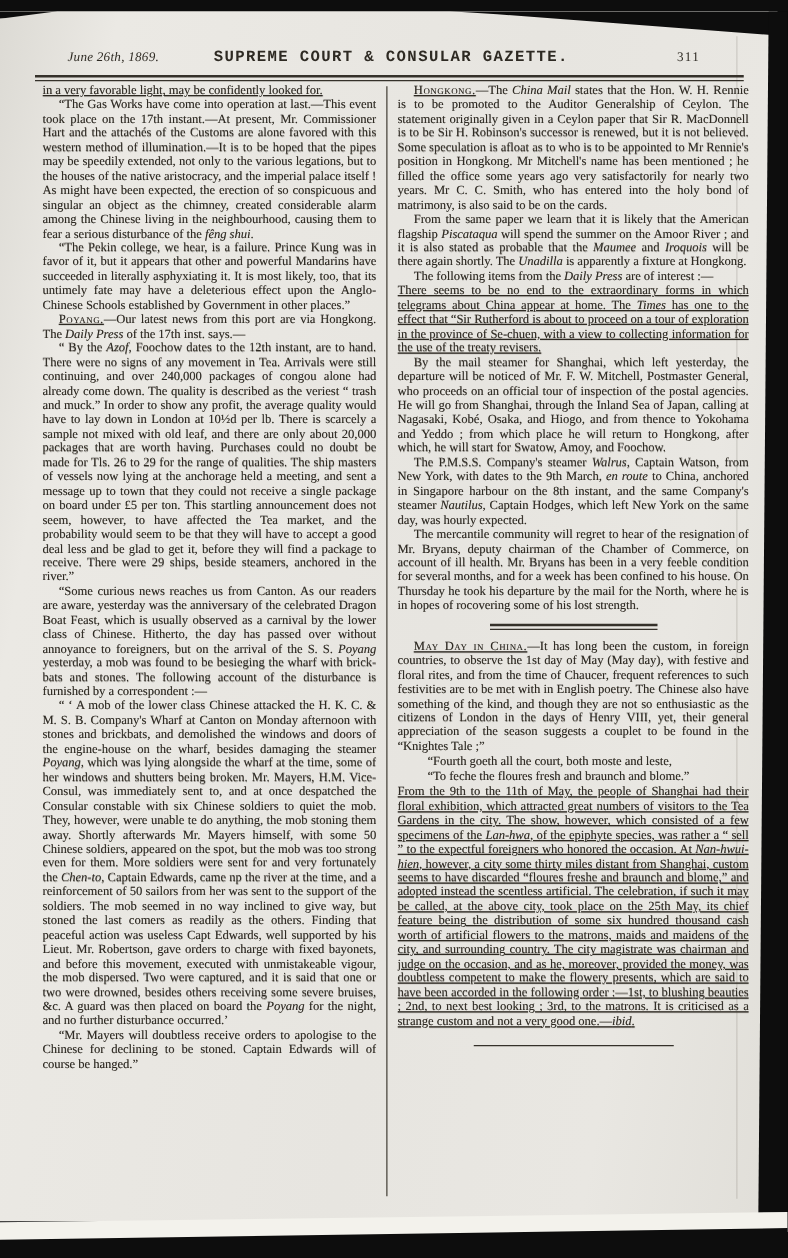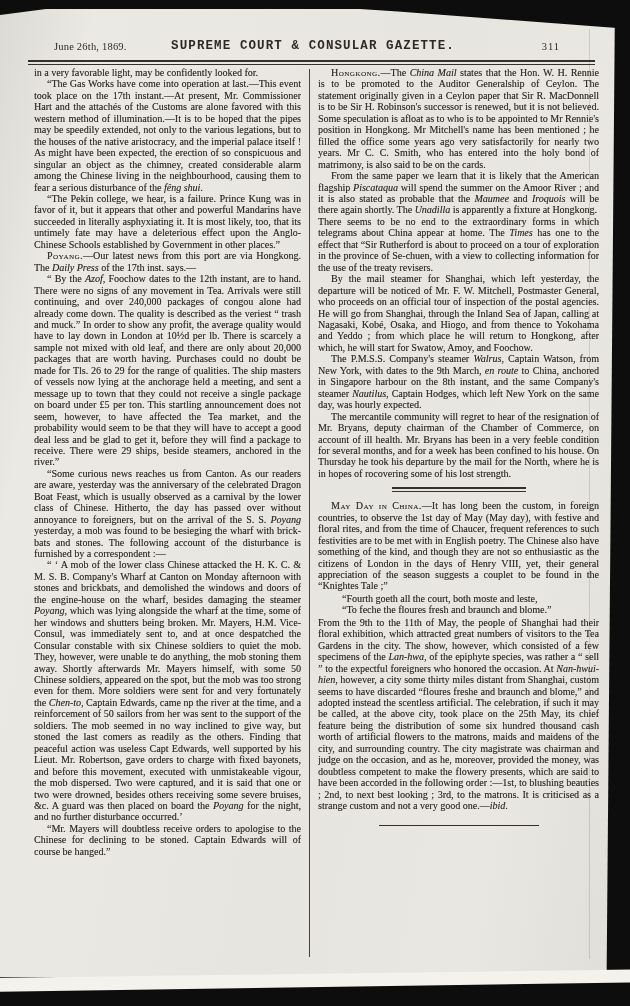--- a/index.html
+++ b/index.html
@@ -43,21 +43,21 @@
   .fold-line{
     position:absolute;top:20px;right:32px;width:1px;height:930px;
     background:rgba(62,56,46,0.16);
   }
   .masthead{
     position:absolute;top:30px;left:50px;right:62px;height:18px;
     font-size:11px;
   }
   .masthead .date{
     position:absolute;left:4px;top:2px;
-    font-size:10.5px;letter-spacing:0.2px;
+    font-style:italic;font-size:10.5px;letter-spacing:0.2px;
   }
   .masthead .title{
     position:absolute;left:16px;right:0;top:0;text-align:center;
     font-size:12.5px;font-weight:bold;letter-spacing:1.1px;font-family:Liberation Mono, monospace;
   }
   .masthead .pageno{
     position:absolute;right:0;top:2px;font-size:10.5px;letter-spacing:1px;margin-left:17px;
   }
   .head-rule{
     position:absolute;top:51px;left:28px;width:567px;height:2px;
@@ -66,23 +66,23 @@
   .cols{
     position:absolute;left:34px;top:58px;height:906px;display:flex;
     font-size:10px;line-height:11.45px;
     text-shadow:0.2px 0.2px 0.35px rgba(46,42,35,0.45);
   }
   .col{overflow:hidden;height:100%;}
   .col.left{width:267px;}
   .col.right{width:281px;}
   .vrule{width:1px;background:#47433a;margin:2px 8px 16px 8px;}
   .para{margin:0;text-indent:13px;text-align:justify;}
-  .para.noindent{text-indent:0;}
+  .para.noindent{text-indent:0;text-decoration:underline;}
   .it{font-style:italic;}
-  .sc{font-variant-caps:small-caps;letter-spacing:0.5px;}
+  .sc{font-variant-caps:small-caps;letter-spacing:0.5px;text-decoration:underline;}
   .verse{margin:1px 0 1px 16px;padding-left:8px;text-align:left;}
   .rule{margin:8px auto;}
   .rule.double{width:134px;height:2px;border-top:2px solid #35312a;border-bottom:1px solid #35312a;}
   .rule.single{width:160px;height:0;border-top:1px solid #35312a;margin:13px auto 0;}
 </style>
 </head>
 <body>
 
 <div class="page">
   <div class="masthead">
@@ -100,20 +100,21 @@
         <p class="para"><span class="sc">Poyang.</span><span>—Our latest news from this port are via Hongkong. The </span><span class="it">Daily Press</span><span> of the 17th inst. says.—</span></p>
         <p class="para"><span>“ By the </span><span class="it">Azof</span><span>, Foochow dates to the 12th instant, are to hand. There were no signs of any movement in Tea. Arrivals were still continuing, and over 240,000 packages of congou alone had already come down. The quality is described as the veriest “ trash and muck.” In order to show any profit, the average quality would have to lay down in London at 10½d per lb. There is scarcely a sample not mixed with old leaf, and there are only about 20,000 packages that are worth having. Purchases could no doubt be made for Tls. 26 to 29 for the range of qualities. The ship masters of vessels now lying at the anchorage held a meeting, and sent a message up to town that they could not receive a single package on board under £5 per ton. This startling announcement does not seem, however, to have affected the Tea market, and the probability would seem to be that they will have to accept a good deal less and be glad to get it, before they will find a package to receive. There were 29 ships, beside steamers, anchored in the river.”</span></p>
         <p class="para"><span>“Some curious news reaches us from Canton. As our readers are aware, yesterday was the anniversary of the celebrated Dragon Boat Feast, which is usually observed as a carnival by the lower class of Chinese. Hitherto, the day has passed over without annoyance to foreigners, but on the arrival of the S. S. </span><span class="it">Poyang</span><span> yesterday, a mob was found to be besieging the wharf with brick-bats and stones. The following account of the disturbance is furnished by a correspondent :—</span></p>
         <p class="para"><span>“ ‘ A mob of the lower class Chinese attacked the H. K. C. &amp; M. S. B. Company's Wharf at Canton on Monday afternoon with stones and brickbats, and demolished the windows and doors of the engine-house on the wharf, besides damaging the steamer </span><span class="it">Poyang</span><span>, which was lying alongside the wharf at the time, some of her windows and shutters being broken. Mr. Mayers, H.M. Vice-Consul, was immediately sent to, and at once despatched the Consular constable with six Chinese soldiers to quiet the mob. They, however, were unable te do anything, the mob stoning them away. Shortly afterwards Mr. Mayers himself, with some 50 Chinese soldiers, appeared on the spot, but the mob was too strong even for them. More soldiers were sent for and very fortunately the </span><span class="it">Chen-to</span><span>, Captain Edwards, came np the river at the time, and a reinforcement of 50 sailors from her was sent to the support of the soldiers. The mob seemed in no way inclined to give way, but stoned the last comers as readily as the others. Finding that peaceful action was useless Capt Edwards, well supported by his Lieut. Mr. Robertson, gave orders to charge with fixed bayonets, and before this movement, executed with unmistakeable vigour, the mob dispersed. Two were captured, and it is said that one or two were drowned, besides others receiving some severe bruises, &amp;c. A guard was then placed on board the </span><span class="it">Poyang</span><span> for the night, and no further disturbance occurred.’</span></p>
         <p class="para"><span>“Mr. Mayers will doubtless receive orders to apologise to the Chinese for declining to be stoned. Captain Edwards will of course be hanged.”</span></p>
       </div>
     <div class="vrule"></div>
     <div class="col right">
         <p class="para"><span class="sc">Hongkong.</span><span>—The </span><span class="it">China Mail</span><span> states that the Hon. W. H. Rennie is to be promoted to the Auditor Generalship of Ceylon. The statement originally given in a Ceylon paper that Sir R. MacDonnell is to be Sir H. Robinson's successor is renewed, but it is not believed. Some speculation is afloat as to who is to be appointed to Mr Rennie's position in Hongkong. Mr Mitchell's name has been mentioned ; he filled the office some years ago very satisfactorily for nearly two years. Mr C. C. Smith, who has entered into the holy bond of matrimony, is also said to be on the cards.</span></p>
         <p class="para"><span>From the same paper we learn that it is likely that the American flagship </span><span class="it">Piscataqua</span><span> will spend the summer on the Amoor River ; and it is also stated as probable that the </span><span class="it">Maumee</span><span> and </span><span class="it">Iroquois</span><span> will be there again shortly. The </span><span class="it">Unadilla</span><span> is apparently a fixture at Hongkong.</span></p>
+        <p class="para"><span>The following items from the </span><span class="it">Daily Press</span><span> are of interest :—</span></p>
         <p class="para noindent"><span>There seems to be no end to the extraordinary forms in which telegrams about China appear at home. The </span><span class="it">Times</span><span> has one to the effect that “Sir Rutherford is about to proceed on a tour of exploration in the province of Se-chuen, with a view to collecting information for the use of the treaty revisers.</span></p>
         <p class="para"><span>By the mail steamer for Shanghai, which left yesterday, the departure will be noticed of Mr. F. W. Mitchell, Postmaster General, who proceeds on an official tour of inspection of the postal agencies. He will go from Shanghai, through the Inland Sea of Japan, calling at Nagasaki, Kobé, Osaka, and Hiogo, and from thence to Yokohama and Yeddo ; from which place he will return to Hongkong, after which, he will start for Swatow, Amoy, and Foochow.</span></p>
         <p class="para"><span>The P.M.S.S. Company's steamer </span><span class="it">Walrus</span><span>, Captain Watson, from New York, with dates to the 9th March, </span><span class="it">en route</span><span> to China, anchored in Singapore harbour on the 8th instant, and the same Company's steamer </span><span class="it">Nautilus</span><span>, Captain Hodges, which left New York on the same day, was hourly expected.</span></p>
         <p class="para"><span>The mercantile community will regret to hear of the resignation of Mr. Bryans, deputy chairman of the Chamber of Commerce, on account of ill health. Mr. Bryans has been in a very feeble condition for several months, and for a week has been confined to his house. On Thursday he took his departure by the mail for the North, where he is in hopes of rocovering some of his lost strength.</span></p>
         <div class="rule double"></div>
         <p class="para"><span class="sc">May Day in China.</span><span>—It has long been the custom, in foreign countries, to observe the 1st day of May (May day), with festive and floral rites, and from the time of Chaucer, frequent references to such festivities are to be met with in English poetry. The Chinese also have something of the kind, and though they are not so enthusiastic as the citizens of London in the days of Henry VIII, yet, their general appreciation of the season suggests a couplet to be found in the “Knightes Tale ;”</span></p>
         <p class="verse">“Fourth goeth all the court, both moste and leste,<br>“To feche the floures fresh and braunch and blome.”</p>
         <p class="para noindent"><span>From the 9th to the 11th of May, the people of Shanghai had their floral exhibition, which attracted great numbers of visitors to the Tea Gardens in the city. The show, however, which consisted of a few specimens of the </span><span class="it">Lan-hwa</span><span>, of the epiphyte species, was rather a “ sell ” to the expectful foreigners who honored the occasion. At </span><span class="it">Nan-hwui-hien</span><span>, however, a city some thirty miles distant from Shanghai, custom seems to have discarded “floures freshe and braunch and blome,” and adopted instead the scentless artificial. The celebration, if such it may be called, at the above city, took place on the 25th May, its chief feature being the distribution of some six hundred thousand cash worth of artificial flowers to the matrons, maids and maidens of the city, and surrounding country. The city magistrate was chairman and judge on the occasion, and as he, moreover, provided the money, was doubtless competent to make the flowery presents, which are said to have been accorded in the following order :—1st, to blushing beauties ; 2nd, to next best looking ; 3rd, to the matrons. It is criticised as a strange custom and not a very good one.—</span><span class="it">ibid</span><span>.</span></p>
         <div class="rule single"></div>
       </div>

